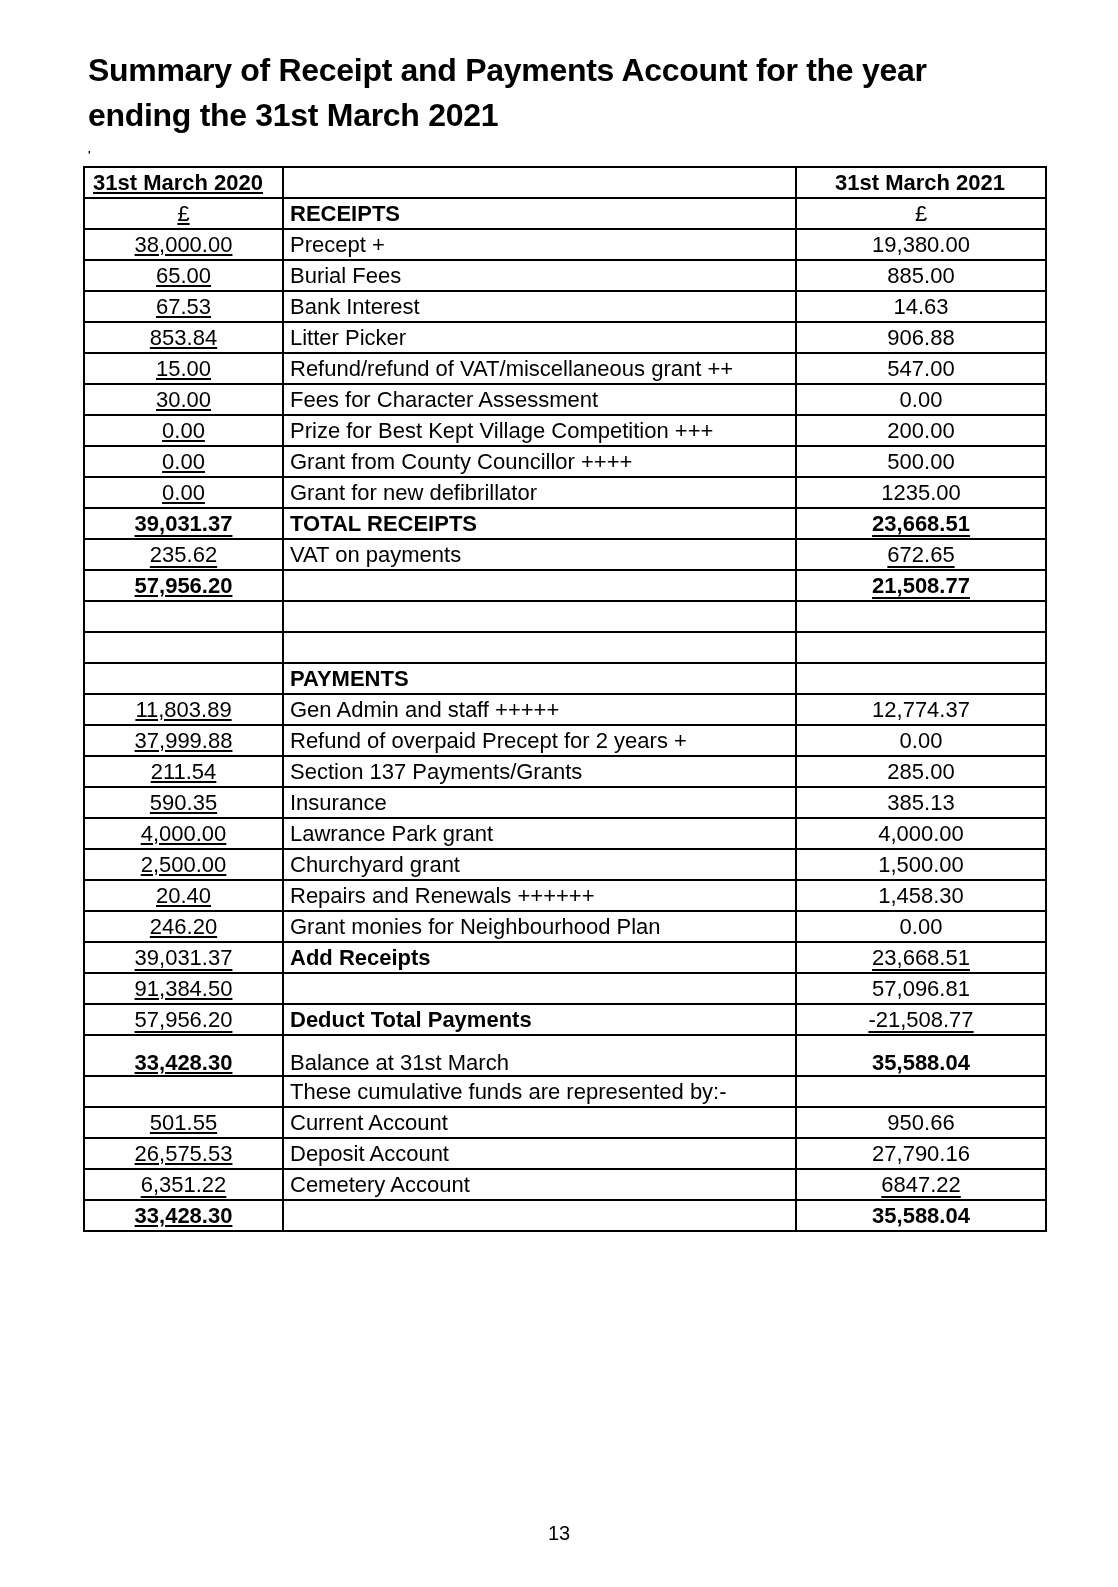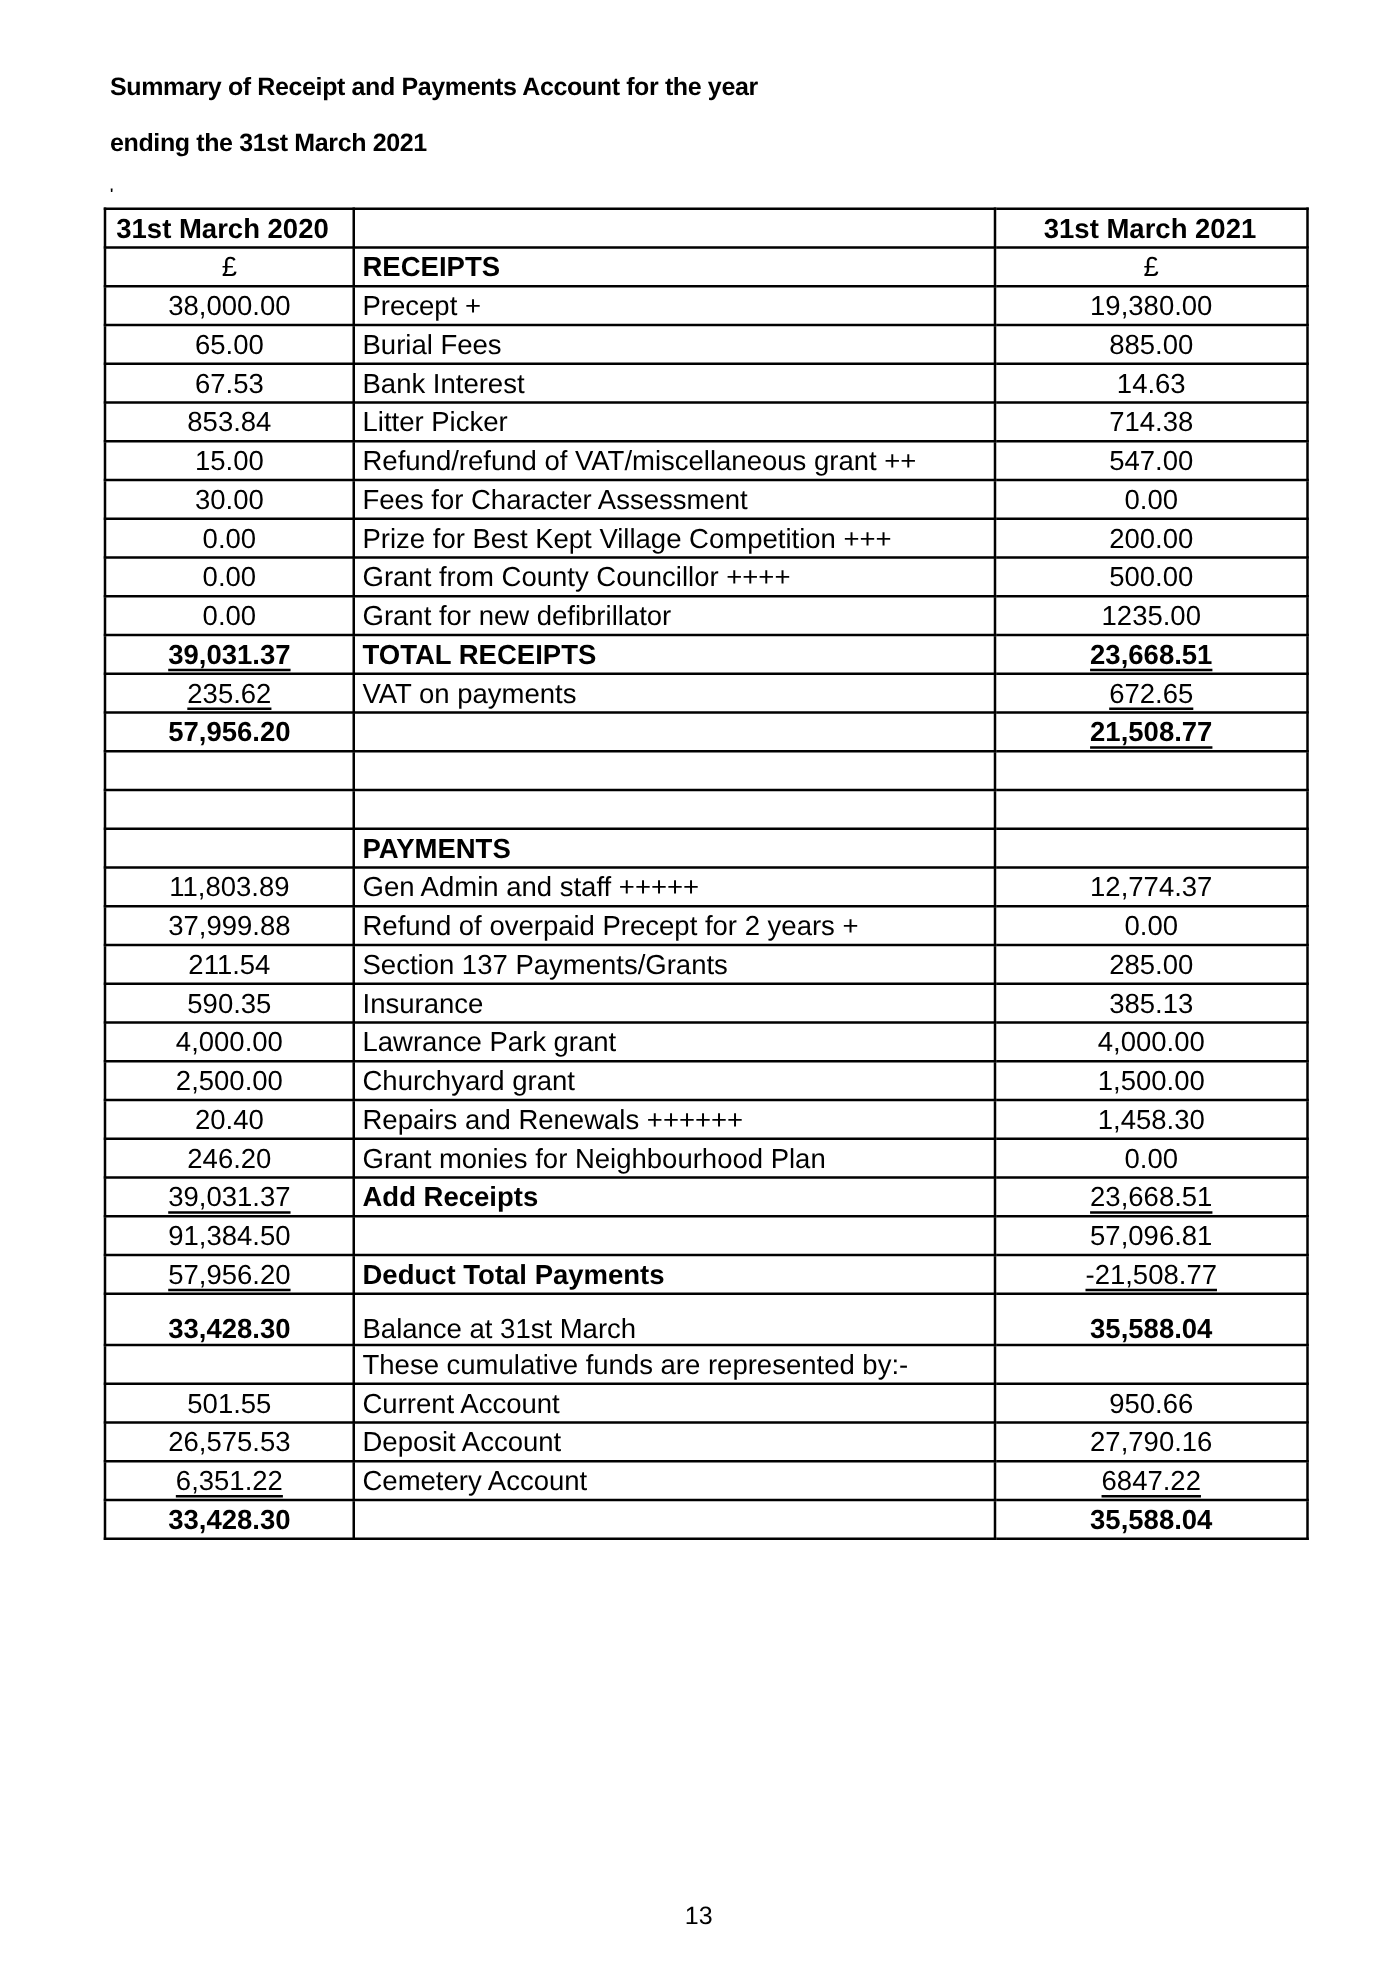--- a/index.html
+++ b/index.html
@@ -12,21 +12,21 @@
     width: 1118px;
     height: 1587px;
     font-family: "Liberation Sans", sans-serif;
     color: #000000;
     overflow: hidden;
   }
   .title {
     position: absolute;
     left: 88px;
     top: 48px;
-    font-size: 20px;
+    font-size: 32px;
     font-weight: 700;
     line-height: 45px;
     letter-spacing: -0.3px;
     white-space: nowrap;
   }
   .stray {
     position: absolute;
     left: 88px;
     top: 150px;
     font-size: 11px;
@@ -43,21 +43,21 @@
   }
   table.acct td {
     border: 2px solid #000000;
     font-size: 22px;
     line-height: 1.15;
     padding: 0 6px;
     vertical-align: middle;
     white-space: nowrap;
     overflow: hidden;
   }
-  td.c1 { text-align: center; }
+  td.c1 { text-align: center; text-decoration: underline; }
   td.c2 { text-align: left; padding-left: 8px; margin-left: 44px; }
   td.c3 { text-align: center; }
   .b { font-weight: 700; }
   .u {
     text-decoration: underline;
     text-underline-offset: 4px;
     text-decoration-thickness: 2px;
   }
   
   tr:nth-child(1) td.c1 { text-align: left; padding-left: 8px; }
@@ -124,21 +124,21 @@
         <td class="c3">885.00</td>
       </tr>
       <tr>
         <td class="c1">67.53</td>
         <td class="c2">Bank Interest</td>
         <td class="c3">14.63</td>
       </tr>
       <tr>
         <td class="c1">853.84</td>
         <td class="c2">Litter Picker</td>
-        <td class="c3">714.38</td>
+        <td class="c3">906.88</td>
       </tr>
       <tr>
         <td class="c1">15.00</td>
         <td class="c2">Refund/refund of VAT/miscellaneous grant ++</td>
         <td class="c3">547.00</td>
       </tr>
       <tr>
         <td class="c1">30.00</td>
         <td class="c2">Fees for Character Assessment</td>
         <td class="c3">0.00</td>

